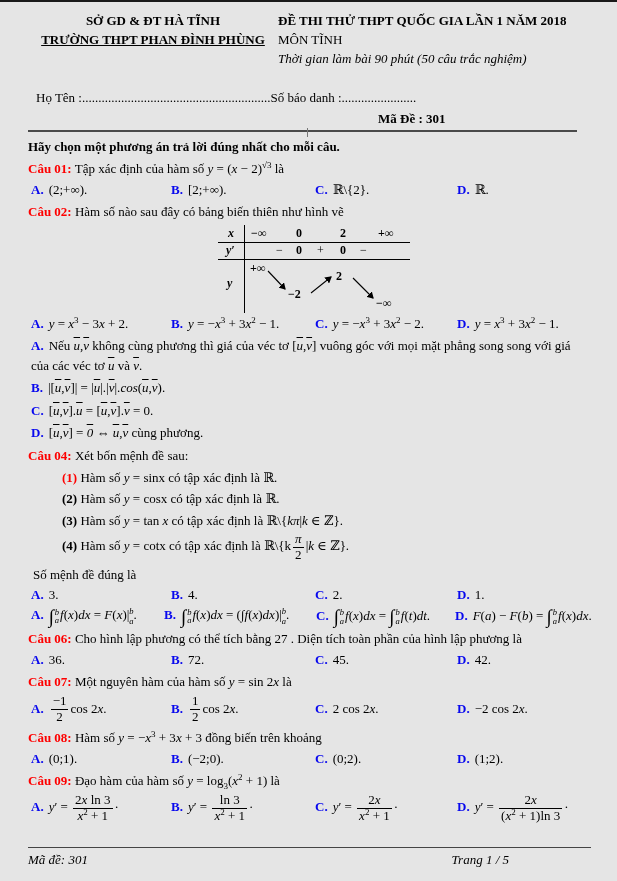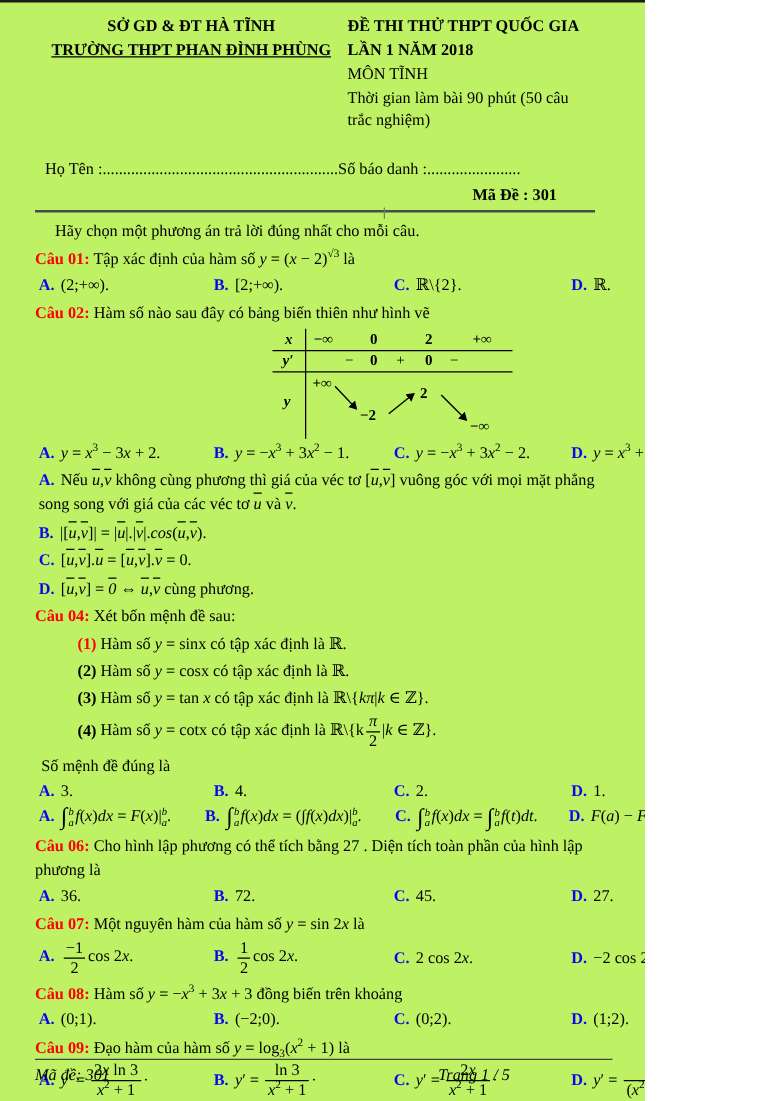--- a/index.html
+++ b/index.html
@@ -1,27 +1,27 @@
 <!DOCTYPE html>
 <html><head>
 <meta charset="utf-8">
 <style>
   html,body{margin:0;padding:0;background:#fff;}
-  .page{width:516px;height:881px;box-sizing:border-box;background:#bef264;border-top:2px solid #1a1a1a;
+  .page{width:617px;height:881px;box-sizing:border-box;background:#e5e5e5;border-top:2px solid #1a1a1a;
         padding:10px 40px 0 28px;font-family:"Liberation Serif","DejaVu Serif",serif;
         font-size:13px;color:#000;position:relative;overflow:hidden;line-height:1.4;}
-  .b{font-weight:bold}.i{}.u{text-decoration:underline}
+  .b{font-weight:bold}.i{font-style:italic}.u{text-decoration:underline}
   .hdr{display:flex}
   .hdr-l{width:250px;text-align:center;line-height:1.45}
   .hdr-r{flex:1;text-align:left;line-height:1.45}
   .name-line{margin-top:20px;padding-left:8px}
   .code-line{margin-top:3px;padding-left:350px;font-weight:bold}
   .rule{margin-top:2px;border-top:2px solid #4a4a4a;position:relative;height:5px}
   .rule::after{content:"";position:absolute;left:279px;top:-4px;width:1px;height:9px;background:#777}
-  .intro{font-weight:normal;margin:1px 16px 2px}
+  .intro{font-weight:bold;margin:1px 0 2px}
   p{margin:0}
   .q{margin-top:4px;line-height:1.45}
   .qn{color:#fe0000;font-weight:bold}
   .opts{display:grid;grid-template-columns:140px 144px 142px auto;padding-left:3px;margin:2px 0;align-items:center}
   .opt{white-space:nowrap}
   .qL{color:#0808ee;font-weight:bold;margin-right:5px}
   .optline{padding-left:3px;margin:3px 0;line-height:1.5}
   .stmts{padding-left:34px}
   .stmt{margin:2px 0;line-height:1.5}
   .sn{font-weight:bold}
@@ -184,21 +184,21 @@
               <span>a</span>
             </span>
           </span><i>f</i>(<i>x</i>)<i>dx</i>.</span></span>
   </div>
 
   <p class="q"><span class="qn">Câu 06:</span> <span>Cho hình lập phương có thể tích bằng 27 . Diện tích toàn phần của hình lập phương là</span></p>
   <div class="opts">
     <span class="opt"><span class="qL">A.</span><span>36.</span></span>
     <span class="opt"><span class="qL">B.</span><span>72.</span></span>
     <span class="opt"><span class="qL">C.</span><span>45.</span></span>
-    <span class="opt"><span class="qL">D.</span><span>27.</span></span>
+    <span class="opt"><span class="qL">D.</span><span>42.</span></span>
   </div>
 
   <p class="q"><span class="qn">Câu 07:</span> <span>Một nguyên hàm của hàm số <i>y</i> = sin 2<i>x</i> là</span></p>
   <div class="opts">
     <span class="opt"><span class="qL">A.</span><span><span class="fr">
             <span class="nu">−1</span>
             <span class="de">2</span>
           </span>cos 2<i>x</i>.</span></span>
     <span class="opt"><span class="qL">B.</span><span><span class="fr">
             <span class="nu">1</span>

